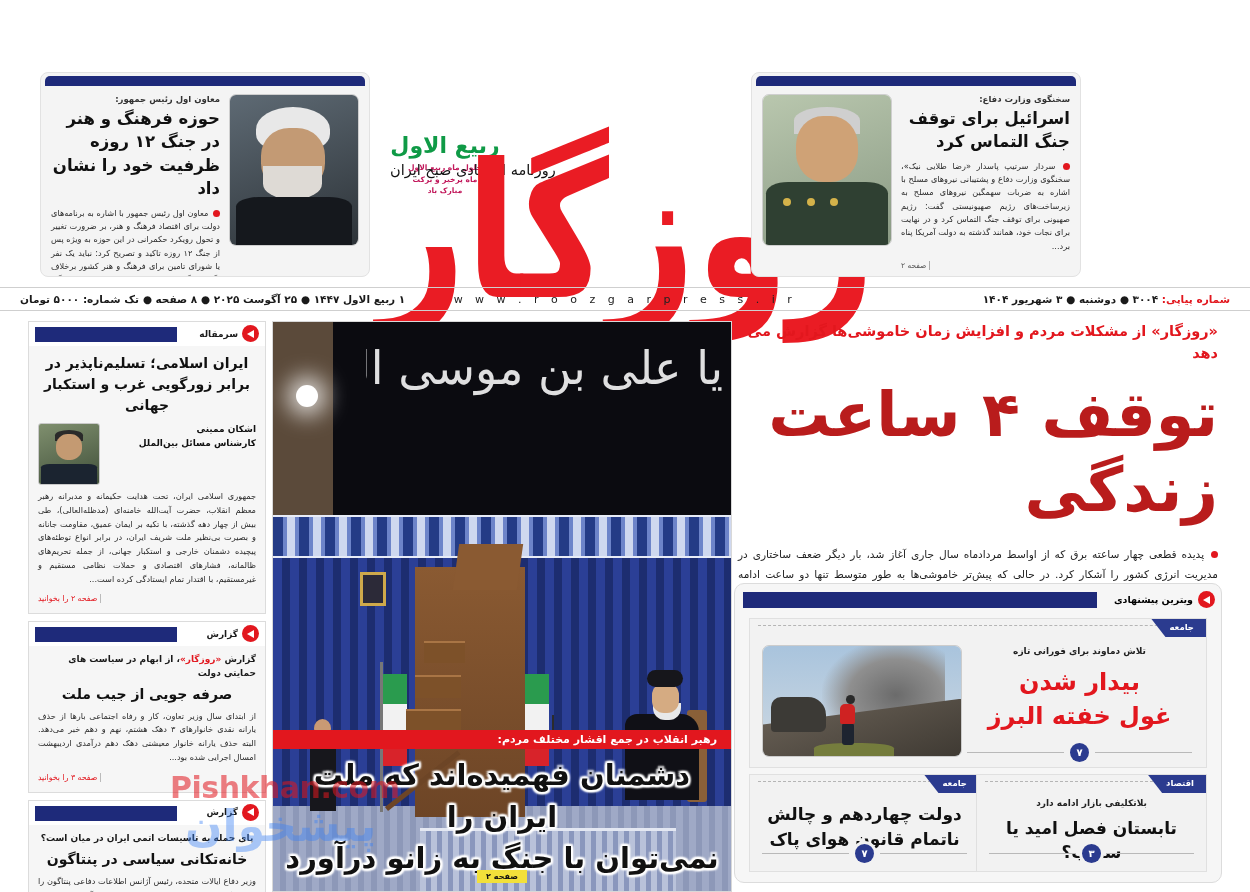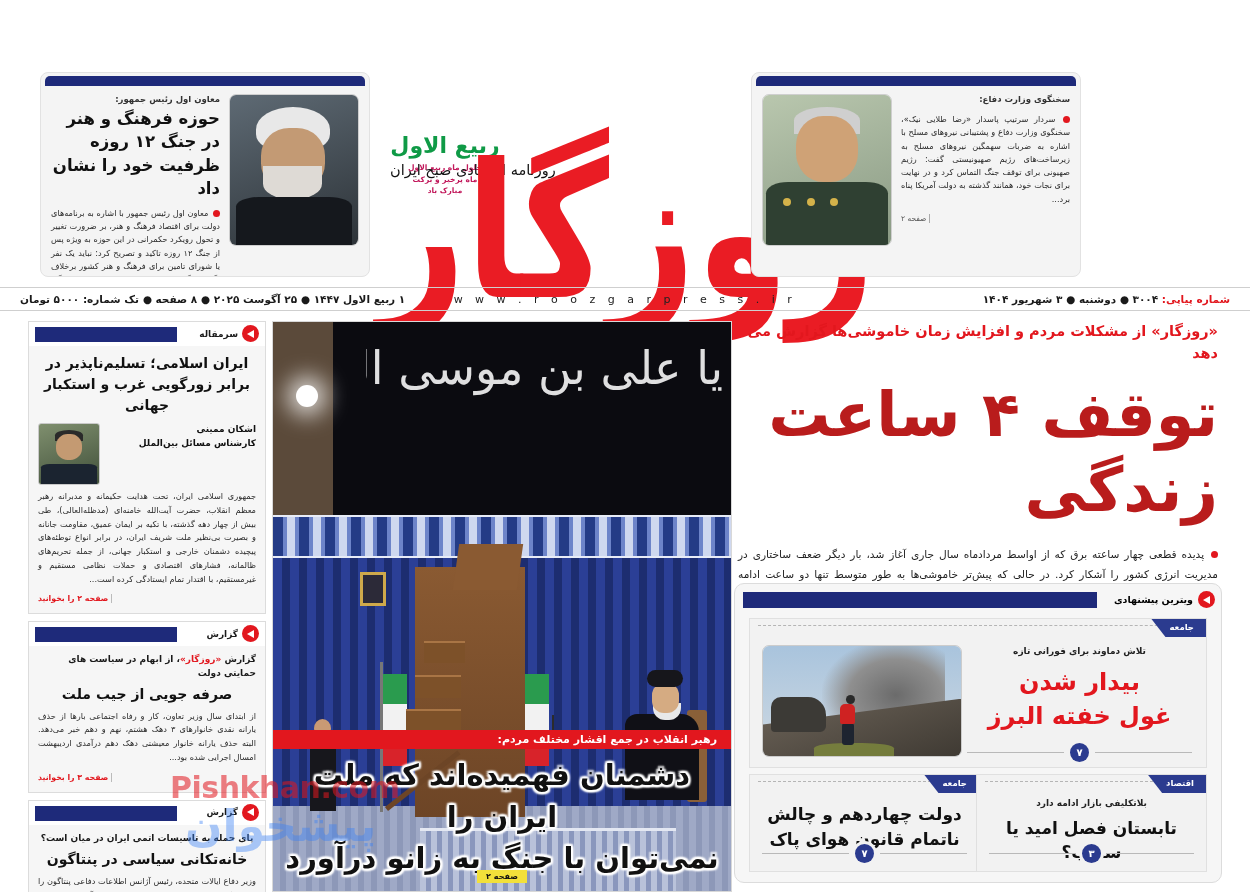--- a/index.html
+++ b/index.html
@@ -94,21 +94,21 @@
     border-right:7px solid #fff;
   }
   .sec-body { padding:7px 9px 8px 9px; direction:rtl; text-align:right; }
   .sec-head2 { font-size:14px; font-weight:bold; color:#111; line-height:1.5; text-align:center; letter-spacing:-.3px;}
   .sec-kicker { font-size:9px; font-weight:bold; color:#1a1a1a; line-height:1.45; margin-bottom:4px; }
   .sec-kicker .brand { color:#e2171e; }
   .author-row { display:flex; gap:18px; margin-top:7px; }
   .author-pic { width:62px; height:62px; border-radius:3px; flex:none; border:1px solid #c9c9c9; overflow:hidden; position:relative;}
   .author-meta { flex:1; font-size:9px; font-weight:bold; color:#111; line-height:1.5; }
   .sec-para { font-size:8.2px; color:#2b2b2b; line-height:1.68; text-align:justify; margin-top:5px; }
-  .readmore { font-size:7.8px; color:#e2171e; font-weight:bold; text-align:left; margin-top:3px; border-right:1px solid #bbb; display:inline-block; padding-right:3px;}
+  .readmore { font-size:7.8px; color:#e2171e; font-weight:normal; text-align:left; margin-top:3px; border-right:1px solid #bbb; display:inline-block; padding-right:3px;}
   .rm-wrap { text-align:left; }
 
   
   .centerphoto {
     position:absolute; left:272px; top:6px; width:460px; height:571px;
     overflow:hidden; border:1px solid #d8d8d8;
   }
   .cp-scene { position:absolute; inset:0; }
   .cp-wallblack { position:absolute; left:0; top:0; width:100%; height:35%; background:#0b0b10; }
   .cp-calligraphy {
@@ -312,20 +312,21 @@
       </div>
       <div class="slogan">روزنامه اقتصادی صبح ایران</div>
       <div class="logo-word">روزگار</div>
     </div>
 
     <div class="topstory topstory-right">
       <div class="navbar"></div>
       <div class="ts-inner">
         <div class="ts-text">
           <div class="ts-kicker">سخنگوی وزارت دفاع:</div>
+          <div class="ts-head">اسرائیل برای توقف جنگ التماس کرد</div>
           <div class="ts-body">
             <span class="red-dot"></span>
             <span>سردار سرتیپ پاسدار «رضا طلایی نیک»، سخنگوی وزارت دفاع و پشتیبانی نیروهای مسلح با اشاره به ضربات سهمگین نیروهای مسلح به زیرساخت‌های رژیم صهیونیستی گفت: رژیم صهیونی برای توقف جنگ التماس کرد و در نهایت برای نجات خود، همانند گذشته به دولت آمریکا پناه برد...</span>
           </div>
           <div class="rm-wrap"><span class="ts-page">صفحه ۲</span></div>
         </div>
         <div class="ts-photo">
           <div class="ph-gen">
               <div class="hair"></div>
               <div class="face"></div>

